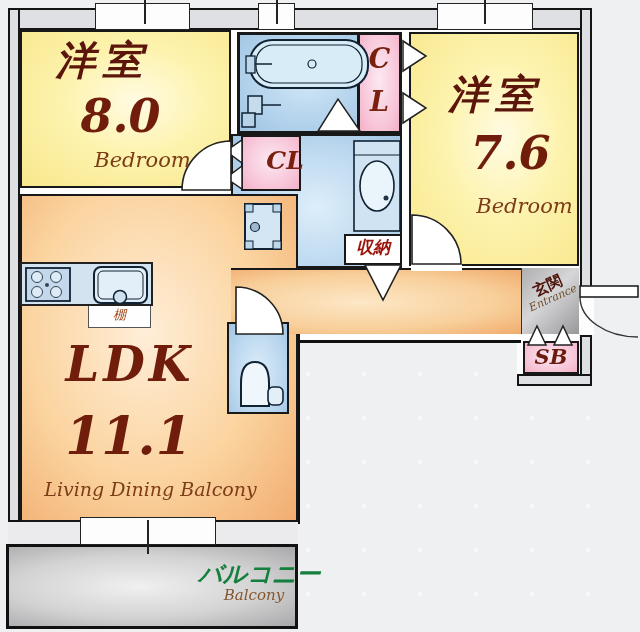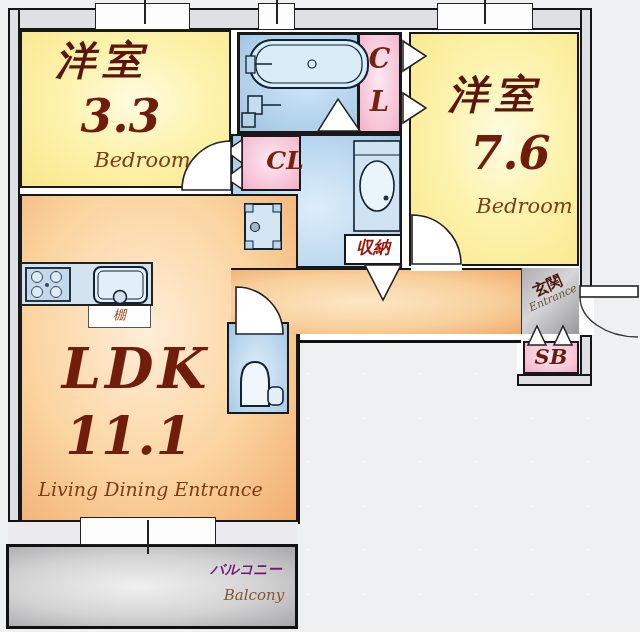--- a/index.html
+++ b/index.html
@@ -130,42 +130,42 @@
 
     <path d="M231,141 A49,49 0 0 0 182,190 L231,190 Z" fill="#fff" stroke="#222" stroke-width="1.6"></path>
     <rect x="411" y="258" width="51" height="13" fill="#fff"></rect>
     <path d="M412,215 A49,49 0 0 1 461,264 L412,264 Z" fill="#fff" stroke="#222" stroke-width="1.6"></path>
     <path d="M236,287 A47,47 0 0 1 283,334 L236,334 Z" fill="#fff" stroke="#222" stroke-width="1.6"></path>
     <rect x="580" y="286" width="58" height="11" fill="#fff" stroke="#222" stroke-width="1.6"></rect>
     <path d="M580,297 A58,40 0 0 0 638,337" fill="none" stroke="#333" stroke-width="1.4"></path>
   </svg>
 
   <div class="abs t kanji" style="left:30px;top:40px;width:145px;font-size:40px;">洋室</div>
-  <div class="abs t num" style="left:48px;top:93px;width:145px;font-size:46px;">3.3</div>
+  <div class="abs t num" style="left:48px;top:93px;width:145px;font-size:46px;">8.0</div>
   <div class="abs t script" style="left:80px;top:150px;width:125px;font-size:21px;">Bedroom</div>
 
   <div class="abs t kanji" style="left:420px;top:74px;width:150px;font-size:40px;">洋室</div>
   <div class="abs t num" style="left:438px;top:130px;width:145px;font-size:46px;">7.6</div>
   <div class="abs t script" style="left:472px;top:196px;width:105px;font-size:21px;">Bedroom</div>
 
-  <div class="abs t num" style="left:41px;top:340px;width:190px;font-size:56px;letter-spacing:4px;">LDK</div>
+  <div class="abs t num" style="left:35px;top:340px;width:190px;font-size:48px;letter-spacing:4px;">LDK</div>
   <div class="abs t num" style="left:36px;top:410px;width:185px;font-size:52px;">11.1</div>
-  <div class="abs t script" style="left:38px;top:480px;width:225px;font-size:19px;">Living Dining Entrance</div>
+  <div class="abs t script" style="left:38px;top:480px;width:225px;font-size:19px;">Living Dining Balcony</div>
 
   <div class="abs t cl" style="left:256px;top:148px;width:58px;font-size:25px;">CL</div>
   <div class="abs t cl" style="left:357px;top:45px;width:45px;font-size:27px;">C</div>
   <div class="abs t cl" style="left:357px;top:88px;width:45px;font-size:27px;">L</div>
 
   <div class="abs t small-red" style="left:346px;top:239px;width:54px;font-size:17px;">収納</div>
 
   <div class="abs" style="left:518px;top:278px;width:64px;text-align:center;transform:rotate(-24deg);">
     <div class="t" style="font-size:15px;font-weight:bold;color:#4c1208;">玄関</div>
     <div class="t script" style="font-size:11px;color:#6b4c2a;">Entrance</div>
   </div>
 
   <div class="abs t cl" style="left:523px;top:346px;width:56px;font-size:21px;color:#6b1a0e;">SB</div>
 
-  <div class="abs t" style="left:198px;top:562px;width:96px;font-size:14px;font-weight:bold;font-style:italic;color:#701a75;">バルコニー</div>
+  <div class="abs t" style="left:198px;top:562px;width:96px;font-size:24px;font-weight:bold;font-style:italic;color:#15803d;">バルコニー</div>
   <div class="abs t script" style="left:218px;top:588px;width:72px;font-size:15px;color:#85562e;">Balcony</div>
 
   <div class="abs t" style="left:88px;top:308px;width:63px;font-size:13px;font-style:italic;color:#a34d20;">棚</div>
 
 </div>
 
 </body></html>

